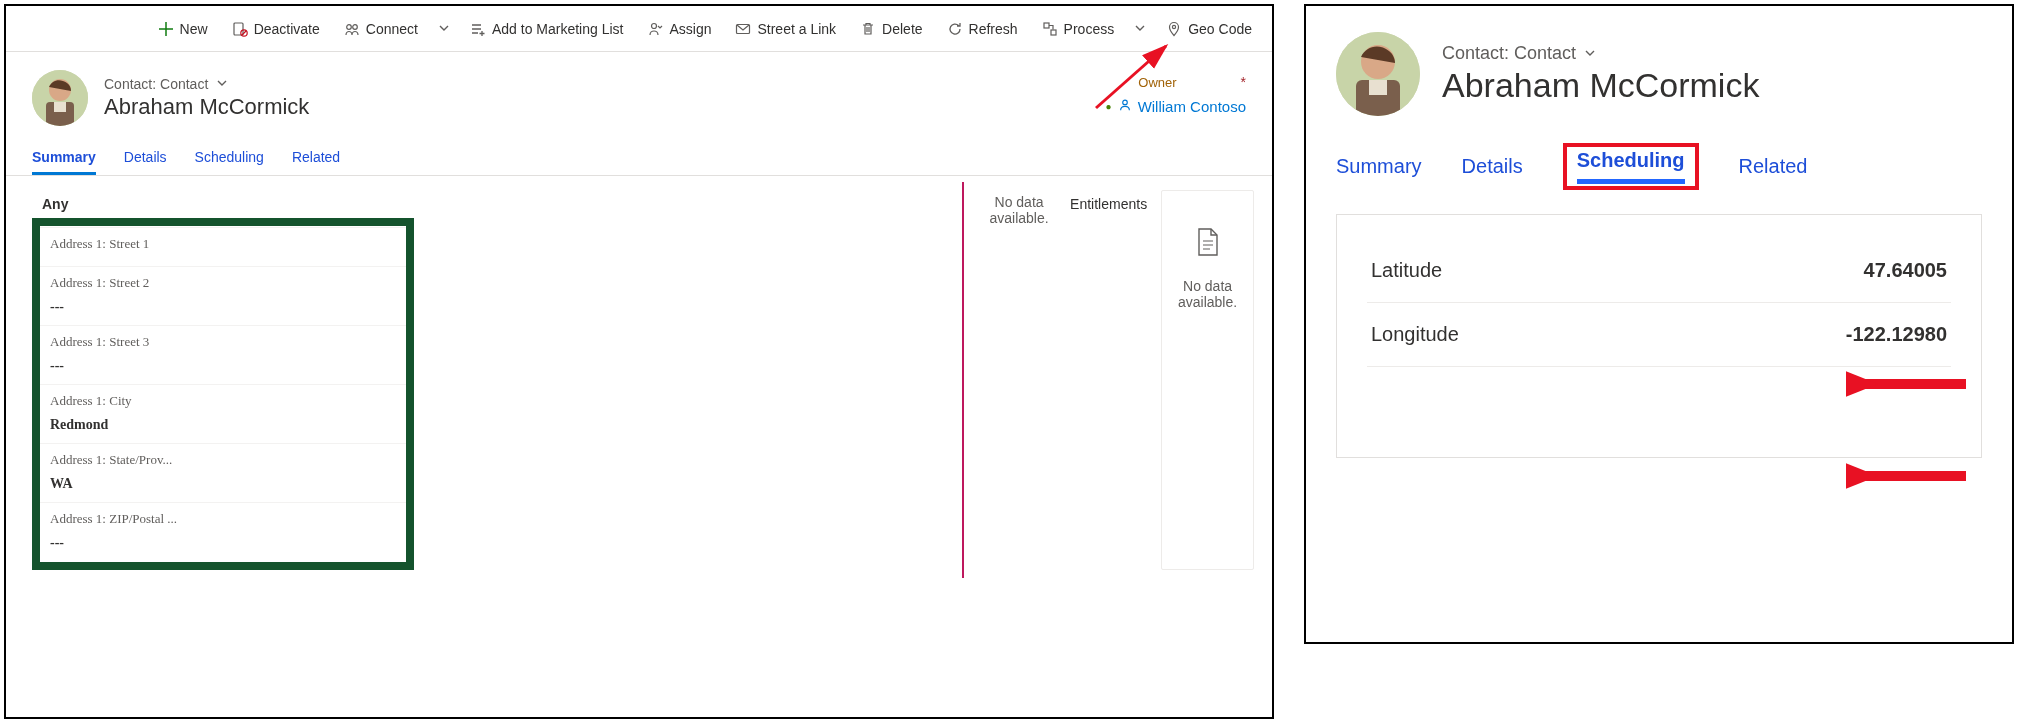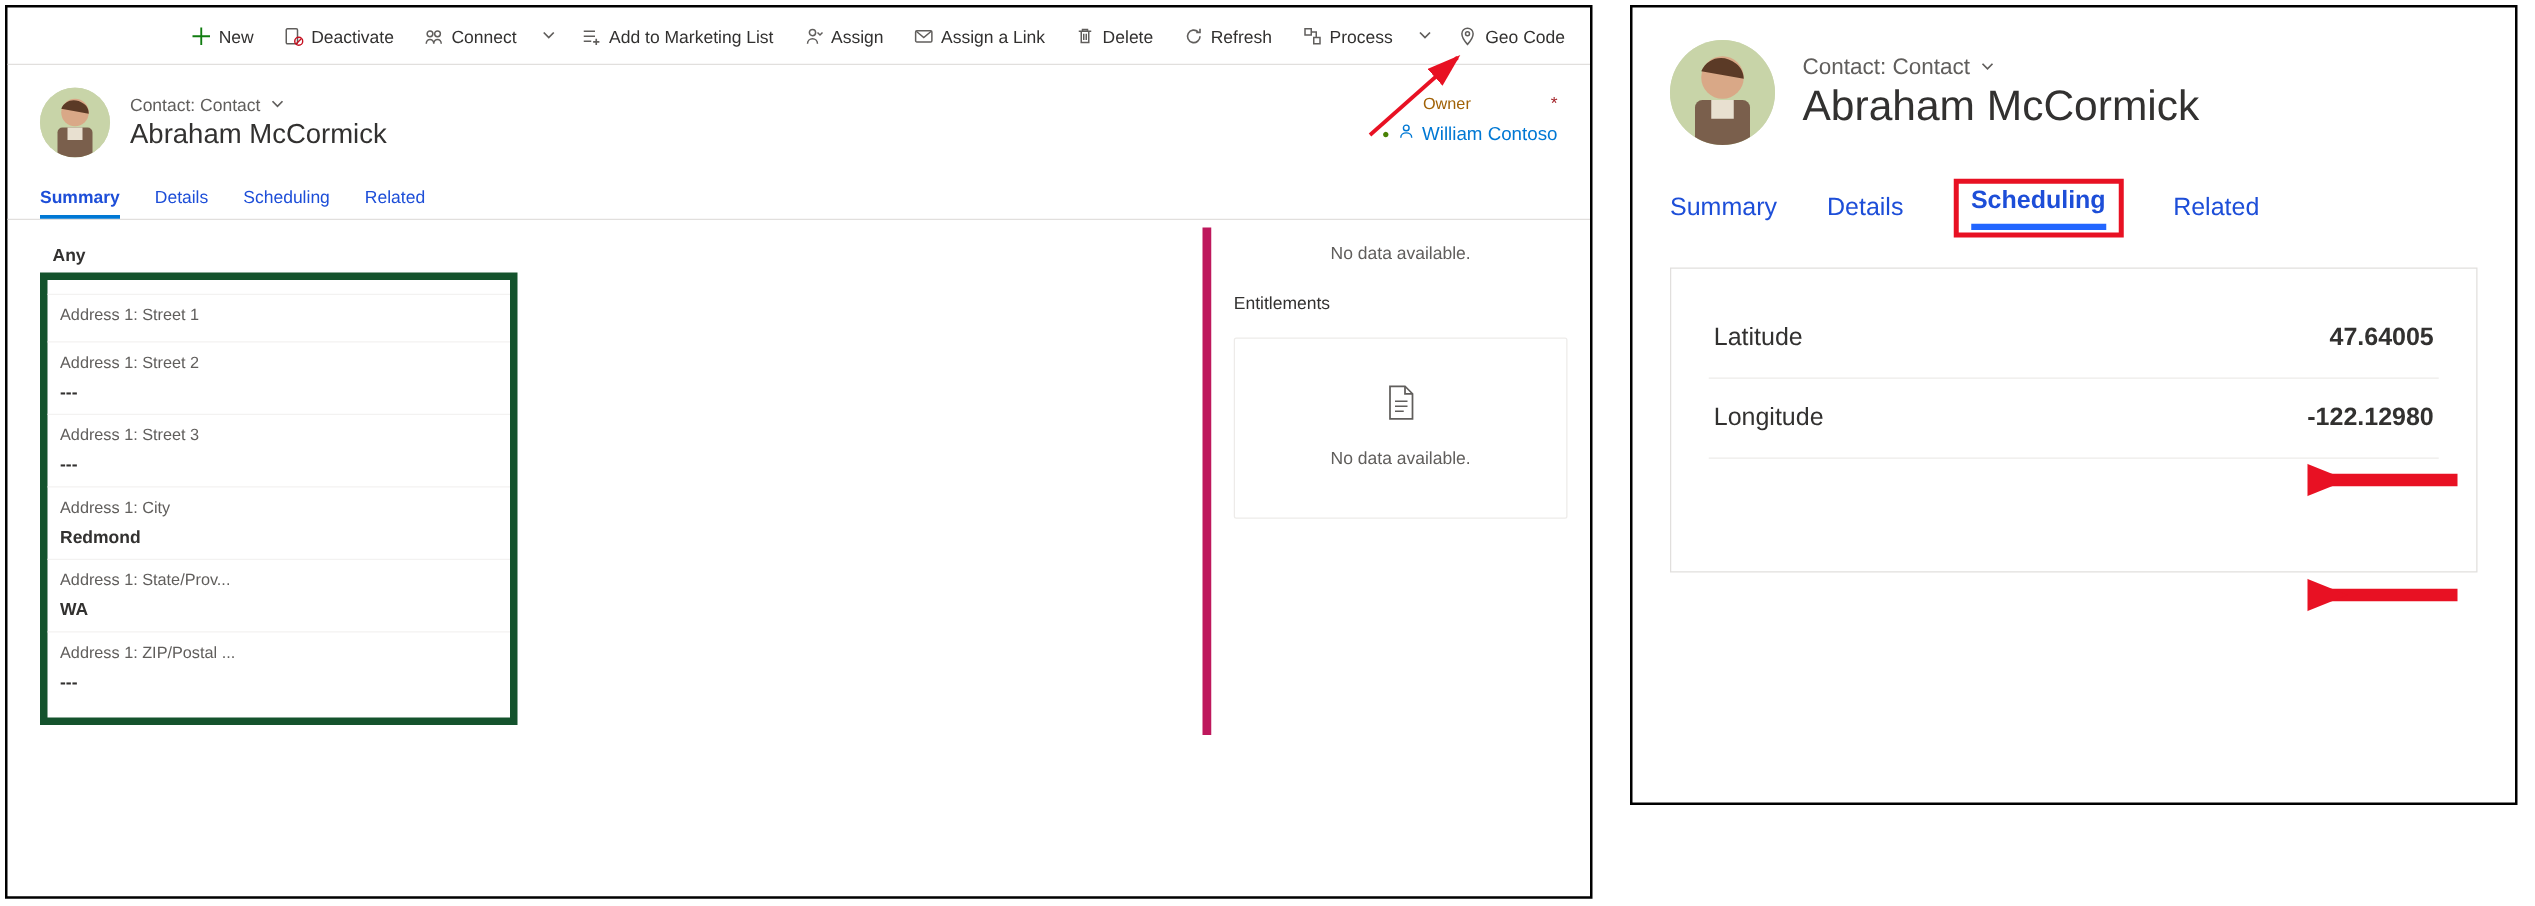--- a/index.html
+++ b/index.html
@@ -135,29 +135,30 @@
     display:flex;
     padding: 6px 0 0 0;
   }
   .col-left {
     width: 420px;
     padding: 8px 12px 8px 26px;
   }
   .col-mid { flex:1; }
   .col-right {
     width: 310px;
-    border-left: 7px solid #be185d;
+    border-left: 2px solid #be185d;
     padding: 8px 18px;
-    display:flex; flex-direction:column; gap: 14px;
+    display:flex; gap: 14px;
   }
 
   
   .field-group {
-    border: 6px solid #14532d;
-    padding: 11px 0;
+    border: 8px solid #14532d;
+    padding: 1px 0;
+    font-family: Liberation Serif, serif;
   }
   .fld-any {
     padding: 6px 10px;
     font-weight: 600;
     font-size: 14px;
   }
   .fld {
     border-top: 1px solid #f3f2f1;
     padding: 4px 10px 10px 10px;
   }
@@ -281,21 +282,21 @@
       </span>
       <span>Assign</span>
     </div>
     <div class="cmd">
       <span class="ico">
         <svg viewBox="0 0 16 16">
             <rect x="1.5" y="3.5" width="13" height="9" rx="1" fill="none" stroke="#605e5c" stroke-width="1.2"></rect>
             <path d="M2 4l6 5 6-5" fill="none" stroke="#605e5c" stroke-width="1.2"></path>
           </svg>
       </span>
-      <span>Assign a Link</span>
+      <span>Street a Link</span>
     </div>
     <div class="cmd">
       <span class="ico">
         <svg viewBox="0 0 16 16">
             <path d="M3 4h10M5 4v9h6V4M6 4V2.5h4V4M7 6v5M9 6v5" fill="none" stroke="#605e5c" stroke-width="1.2"></path>
           </svg>
       </span>
       <span>Delete</span>
     </div>
     <div class="cmd">

